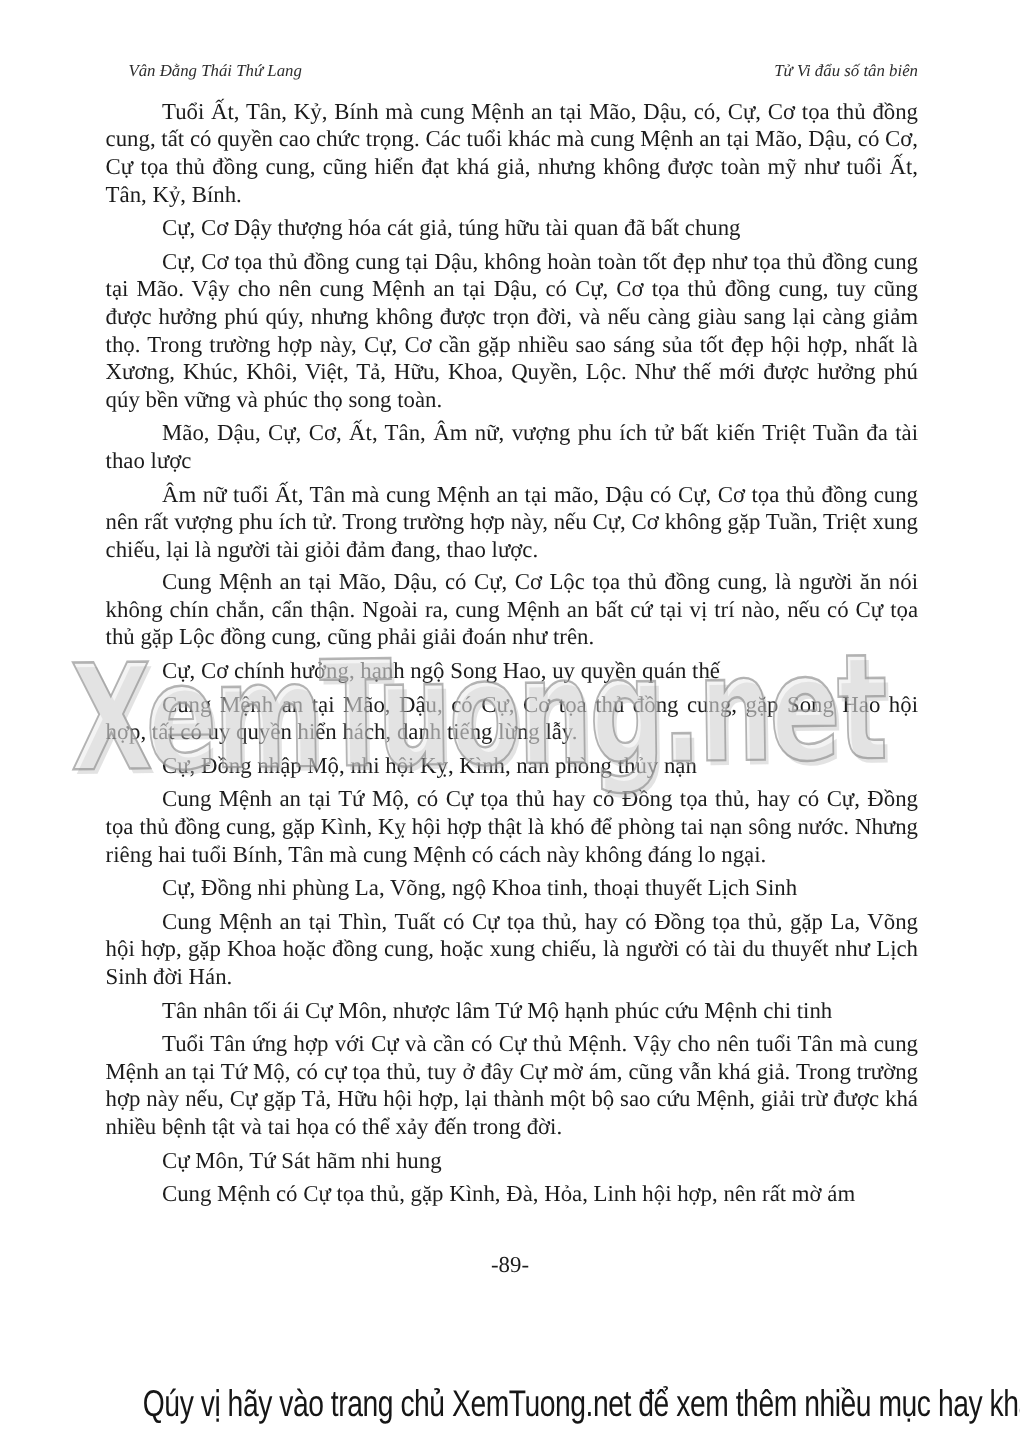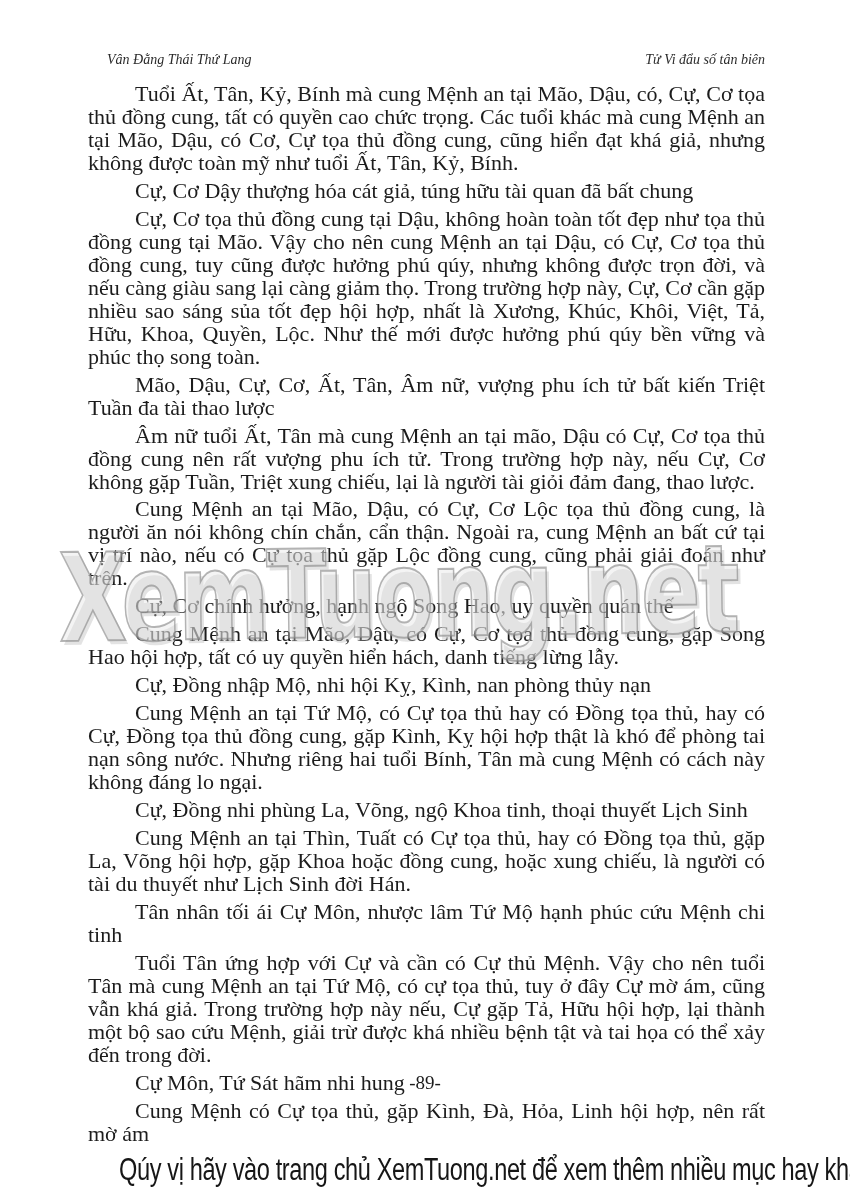--- a/index.html
+++ b/index.html
@@ -22,21 +22,21 @@
     font-style: italic;
     font-size: 14px;
     color: #2b2b2b;
   }
   .content {
     position: relative;
     z-index: 1;
     margin: 14px 85px 0 88px;
   }
   .para {
-    font-size: 22px;
+    font-size: 19px;
     line-height: 23px;
     text-align: justify;
     text-indent: 47px;
     margin-bottom: 4px;
     color: #1c1c1c;
   }
   .para.verse {
     margin-top: 5px;
     margin-bottom: 5px;
   }
@@ -54,21 +54,21 @@
     -webkit-text-stroke: 2px rgba(135, 135, 135, 0.62);
     text-shadow: 4px 4px 0 rgba(185, 185, 185, 0.40);
     transform: rotate(-0.8deg) scaleX(0.72);
     transform-origin: left top;
     pointer-events: none;
     line-height: 1;
   }
   .page-number {
     position: absolute;
     left: 0;
-    top: 1072px;
+    top: 1044px;
     width: 100%;
     text-align: center;
     font-size: 19px;
     color: #1c1c1c;
     z-index: 1;
   }
   .footer {
     position: absolute;
     left: 0;
     top: 1152px;

